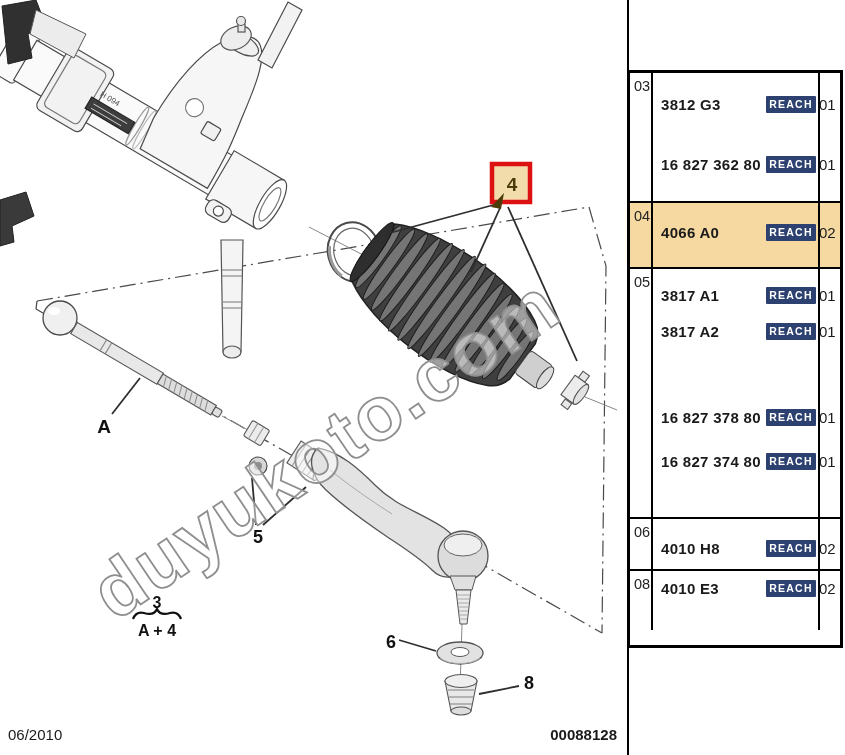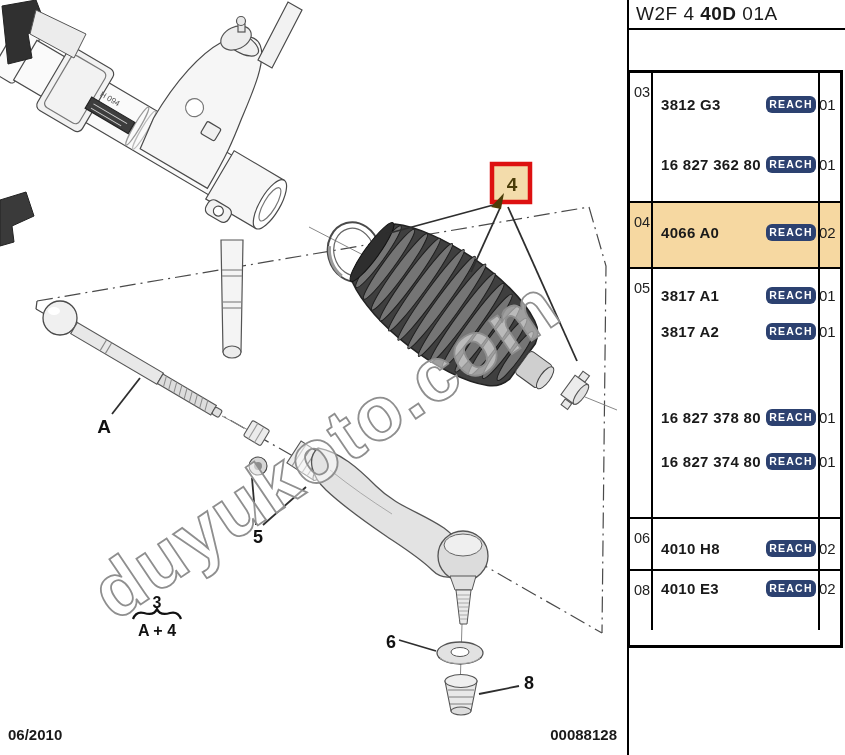--- a/index.html
+++ b/index.html
@@ -11,31 +11,31 @@
   .codebox{position:absolute;left:627px;top:0;width:218px;height:30px;
            border-left:2px solid #000;border-bottom:2px solid #000;box-sizing:border-box;
            font-size:19px;white-space:pre;padding:3px 0 0 7px;letter-spacing:.5px;}
   .codebox .b{font-weight:bold;}
   
   .ptable{position:absolute;left:627px;top:70px;width:216px;height:578px;
           border:3px solid #000;box-sizing:border-box;background:#fff;}
   .trow{position:relative;border-bottom:2px solid #000;box-sizing:border-box;background:#fff;}
   .trow:last-child{border-bottom:none;}
   .trow.hl{background:var(--hl,#f6d8a1);}
-  .trow .ref{position:absolute;left:4px;top:11px;font-size:14.5px;color:#222;}
+  .trow .ref{position:absolute;left:4px;top:5px;font-size:14.5px;color:#222;}
   .vl{position:absolute;top:0;bottom:0;width:1.5px;background:#000;}
   .vl1{left:21px;} .vl2{left:188px;}
   .part{position:absolute;left:21px;right:0;height:20px;line-height:20px;}
   .pn{position:absolute;left:10px;font-size:15px;font-weight:bold;letter-spacing:.3px;}
   .reach{position:absolute;right:24px;top:1px;width:50px;height:17px;line-height:17px;
          background:var(--badge,#2c4170);color:#fff;font-size:10.5px;font-weight:bold;
-         text-align:center;letter-spacing:1.2px;border-radius:6px;}
+         text-align:center;letter-spacing:1.2px;border-radius:1px;}
   .qty{position:absolute;right:1px;width:20px;text-align:left;font-size:15px;}
   
-  .f-date{position:absolute;left:8px;top:726px;font-size:15px;font-weight:bold;}
+  .f-date{position:absolute;left:8px;top:726px;font-size:15px;font-weight:normal;}
   .f-doc{position:absolute;left:495px;top:726px;width:122px;text-align:right;
          font-size:15px;font-weight:bold;}
   svg text{font-family:"Liberation Sans","DejaVu Sans",sans-serif;}
 </style>
 </head>
 <body>
 
 <div class="page">
 
   <svg width="627" height="755" viewBox="0 0 627 755" style="position:absolute;left:0;top:0;">
@@ -238,21 +238,20 @@
       <rect x="492" y="164" width="38" height="38" style="fill:var(--callout-fill,#f3dcab);stroke:var(--callout-red,#dd1111)" stroke-width="4.5"></rect>
       <polygon points="504,193 491,207 501,209" fill="#4a3c08"></polygon>
       <text x="512" y="191" font-size="19" font-weight="bold" text-anchor="middle" fill="#4a3c08">4</text>
     </g>
 
     <text transform="translate(340,470) rotate(-34)" font-size="76" font-weight="bold" text-anchor="middle" letter-spacing="2" fill="rgba(255,255,255,0.5)" stroke="#8f8f8f" stroke-width="1.8">duyukoto.com</text>
   </svg>
 
   <div class="vdivider"></div>
 
-  <div class="codebox"><span>W2F 4 </span><span class="b">40D</span><span> 01A</span></div>
 
   <div class="ptable">
       <div class="trow" style="height: 130px;">
         <div class="ref">03</div>
         <div class="vl vl1"></div>
         <div class="vl vl2"></div>
         <div class="part" style="top: 22px;">
           <span class="pn">3812 G3</span>
           <span class="reach">REACH</span>
           <span class="qty">01</span>

